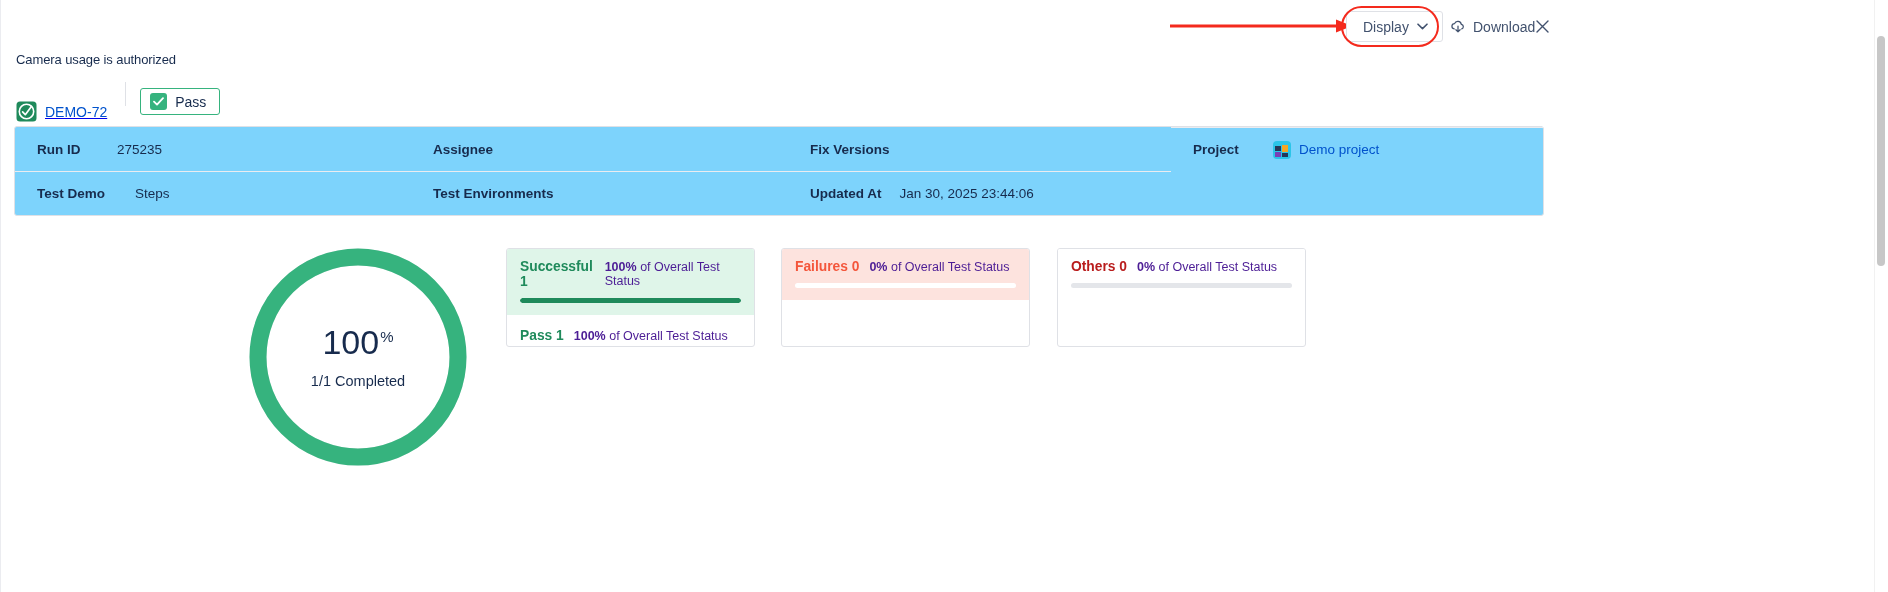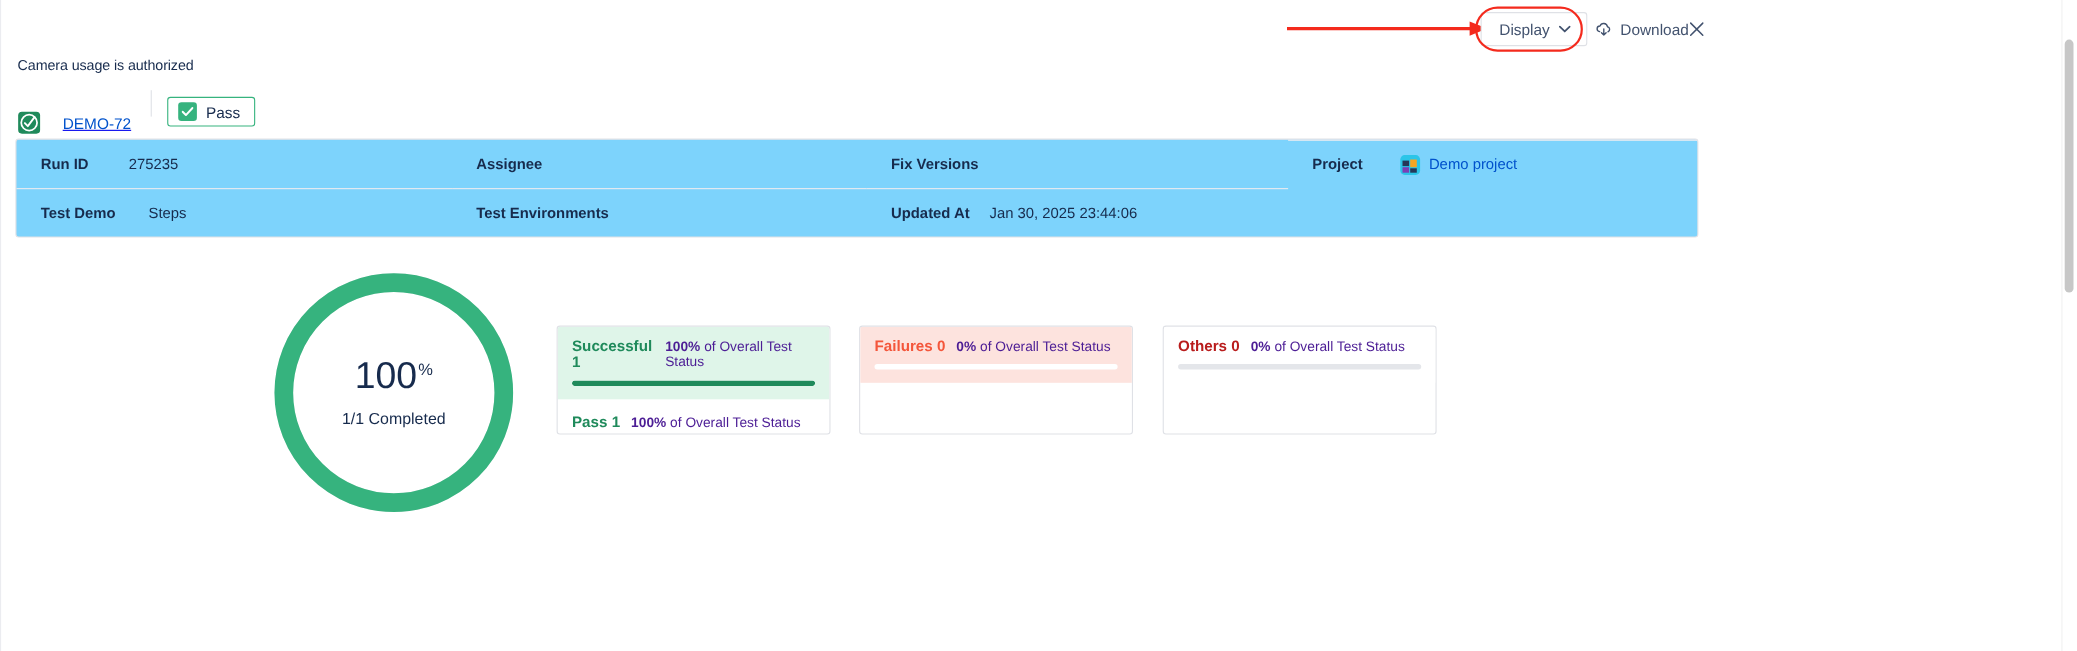--- a/index.html
+++ b/index.html
@@ -62,21 +62,21 @@
 
   
   .title {
     position: absolute; left: 16px; top: 52px;
     font-size: 13px; font-weight: 400; color: #172B4D; letter-spacing: -0.1px;
   }
   .badge-row {
     position: absolute; left: 16px; top: 81px;
     display: flex; align-items: center; height: 25px;
   }
-  .issue-link { display: flex; align-items: center; gap: 20px; margin-top: 36px; }
+  .issue-link { display: flex; align-items: center; gap: 8px; margin-top: 36px; }
   .issue-key { color: #0052CC; font-size: 14px; text-decoration: none; }
   .divider-v { width: 1px; height: 24px; background: #DFE1E6; margin: 0 14px 0 18px; }
   .status-chip {
     display: flex; align-items: center; gap: 8px;
     height: 27px; padding: 0 13px 0 9px;
     border: 1px solid #36B37E; border-radius: 3px;
     background: #fff; font-size: 14px; color: #172B4D; margin-top: 16px;
   }
   .chk {
     width: 17px; height: 17px; border-radius: 3px; background: #36B37E;
@@ -127,21 +127,20 @@
   }
   .donut-pct { font-size: 34px; color: #172B4D; font-weight: 400; line-height: 1; }
   .donut-pct sup { font-size: 15px; vertical-align: super; margin-left: 1px; }
   .donut-sub { font-size: 14.5px; color: #172B4D; }
 
   
   .stat-card {
     position: absolute; top: 248px; width: 249px; height: 99px;
     border: 1px solid #DFE1E6; border-radius: 3px; background: #fff;
     overflow: hidden;
-    margin-top: 48px;
   }
   .stat-card.c1 { left: 506px; }
   .stat-card.c2 { left: 781px; }
   .stat-card.c3 { left: 1057px; }
   .stat-band { padding: 10px 13px 12px 13px; }
   .stat-band.green { background: #DFF5E9; }
   .stat-band.red   { background: #FDE3DE; text-align: center; }
   .stat-band.grey  { background: #fff; }
   .stat-row { display: flex; align-items: baseline; gap: 10px; }
   .stat-name { font-size: 13.8px; font-weight: 700; }

